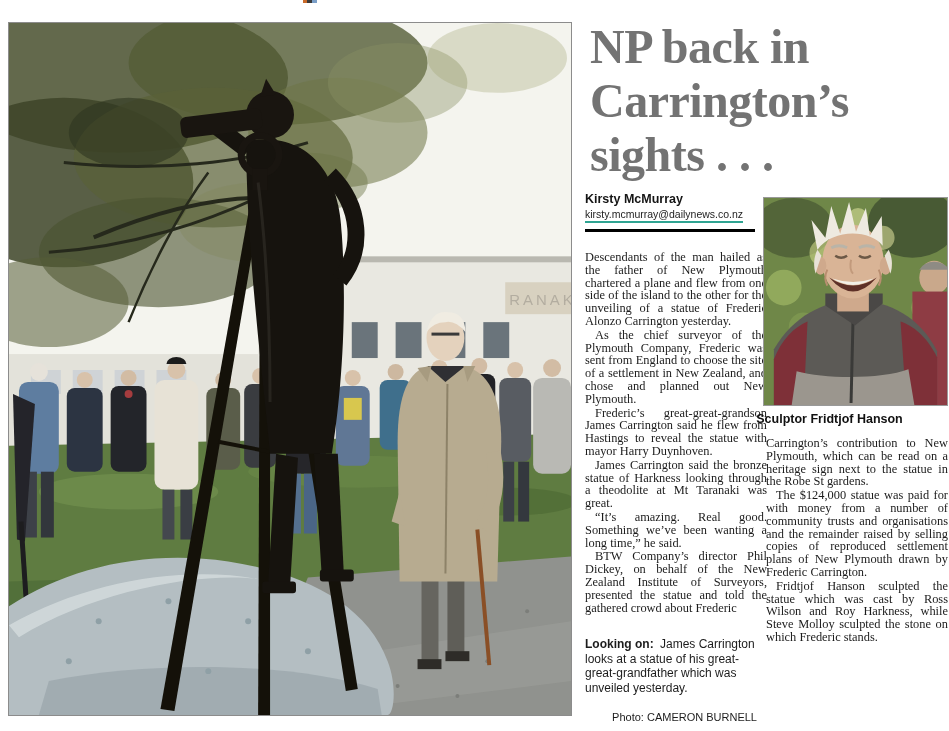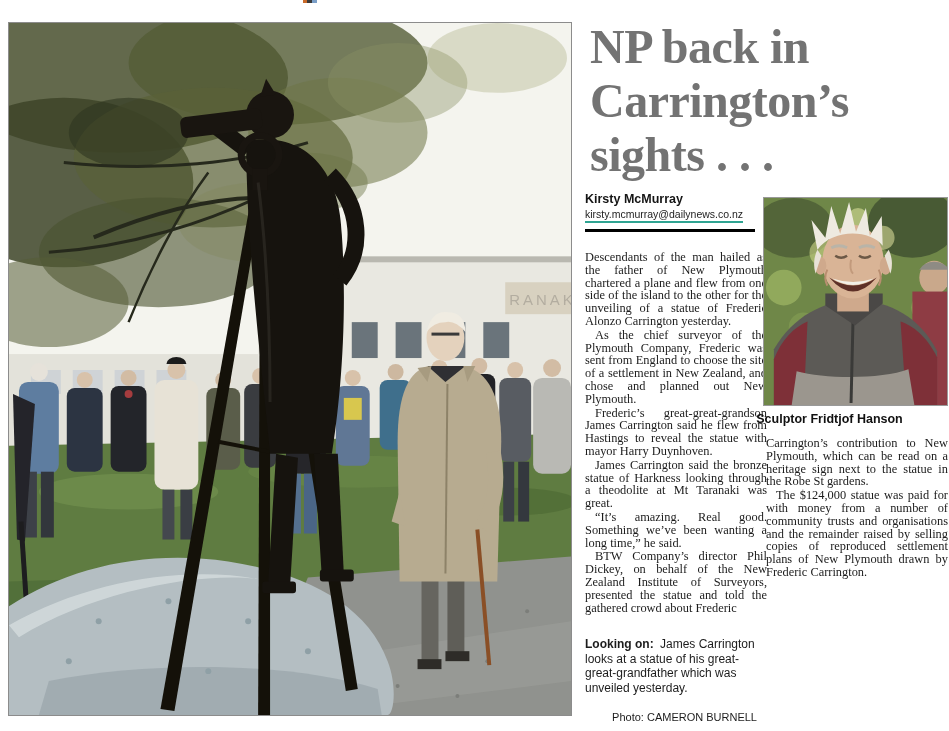--- a/index.html
+++ b/index.html
@@ -321,15 +321,16 @@
         <path d="M64,72 Q60,80 64,88" stroke="#b98e70" stroke-width="2" fill="none"></path>
         <path d="M116,72 Q120,80 116,88" stroke="#b98e70" stroke-width="2" fill="none"></path>
       </g>
     </svg>
   </div>
   <div class="inset-caption">Sculptor Fridtjof Hanson</div>
 
   <div class="col col2">
     <p class="noindent">Carrington’s contribution to New Plymouth, which can be read on a heritage sign next to the statue in the Robe St gardens.</p>
     <p>The $124,000 statue was paid for with money from a number of community trusts and organisations and the remainder raised by selling copies of reproduced settlement plans of New Plymouth drawn by Frederic Carrington.</p>
+    <p>Fridtjof Hanson sculpted the statue which was cast by Ross Wilson and Roy Harkness, while Steve Molloy sculpted the stone on which Frederic stands.</p>
   </div>
 
 </div>
 
 </body></html>

